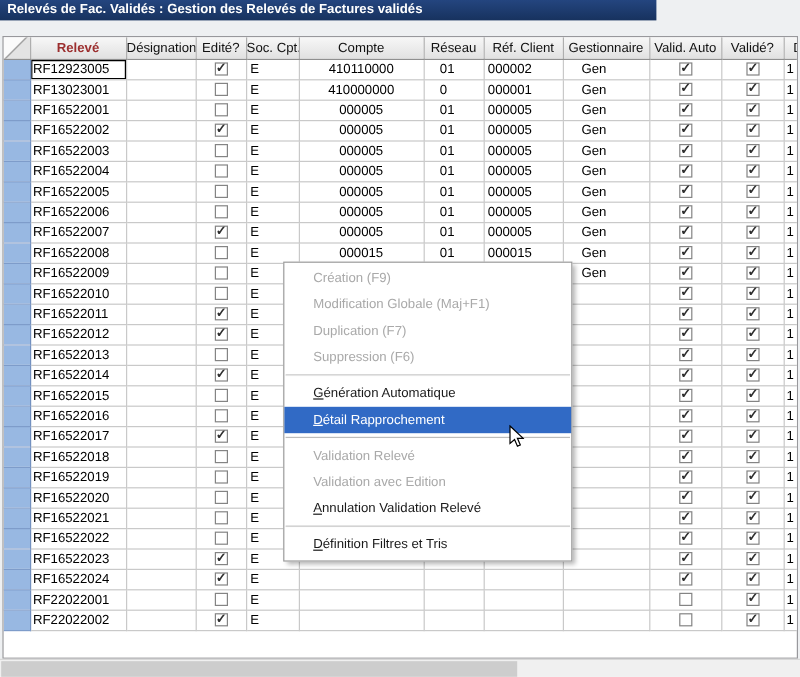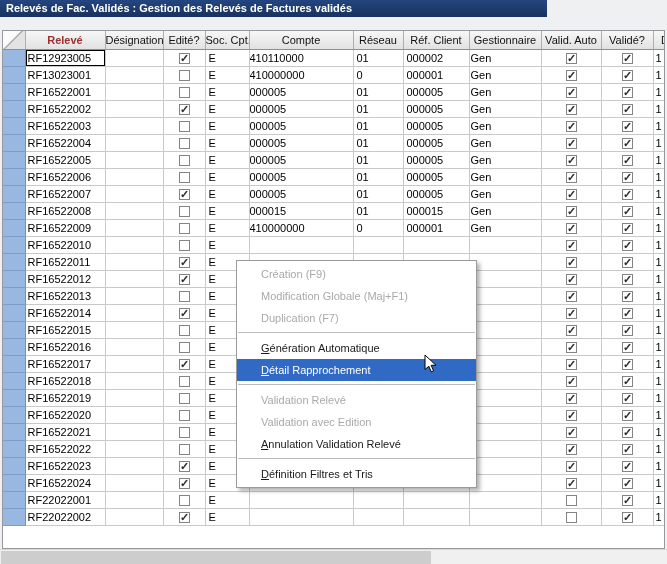--- a/index.html
+++ b/index.html
@@ -31,43 +31,42 @@
     border-right:1px solid #aeaeae; border-bottom:1px solid #8f8f8f;
   }
   th.sorted { color:var(--sorted-header-text,#9c2f2f); font-weight:bold; }
   th.corner {
     background:linear-gradient(135deg,#fbfbfb 44%,#9a9a9a 48%,#e3e3e3 52%);
   }
   td { border-right:1px solid #c9c9c9; border-bottom:1px solid #c9c9c9; background:#fff; }
   td.sel { background:var(--selector-blue,#98b8e2); border-right:1px solid #7290bf; border-bottom:1px solid #7e9cca; }
   td.col-releve { padding-left:2px; }
   td.col-soc { padding-left:3px; }
-  td.col-compte { }
-  td.col-reseau { padding-left:3px; }
+  td.col-compte { text-align:center; }
+  td.col-reseau { padding-left:13px; }
   td.col-ref_client { padding-left:3px; }
-  td.col-gestionnaire { padding-left:1px; }
+  td.col-gestionnaire { padding-left:15px; }
   td.col-da { padding-left:2px; }
   td.col-edite, td.col-valid_auto, td.col-valide { text-align:center; }
   td.focus { box-shadow:inset 0 0 0 1px #000; }
 
   .cb {
     display:inline-block; width:11px; height:11px; border:1px solid #848484;
     background:#fff; vertical-align:middle; position:relative; margin-top:-1px;
   }
   .cb.on::after {
     content:"✓"; position:absolute; left:-1px; top:-2px; width:12px;
     text-align:center; font-size:11px; line-height:12px; color:#2e2e2e; font-weight:bold;
   }
 
   
   .context-menu {
     position:absolute; left:236px; top:218px; width:241px; z-index:5;
     background:#fff; border:1px solid #9b9b9b; padding:2px 0;
     box-shadow:3px 3px 4px rgba(0,0,0,0.3);
-    margin-top:42px;
   }
   .mi { height:22px; line-height:22px; padding:0 8px 0 24px; color:#1a1a1a; white-space:nowrap; }
   .mi.disabled { color:#a9a9a9; }
   .mi.highlighted { background:var(--menu-highlight,#316ac5); color:#fff; }
   .sep { height:0; margin:3px 1px; border-top:1px solid #bcbcbc; border-bottom:1px solid #fdfdfd; }
 
   
   .cursor { position:absolute; left:424px; top:354px; z-index:9; }
 
   
@@ -510,20 +509,21 @@
           <td class="col-da">1</td>
         </tr>
       </tbody>
   </table>
 </div>
 
 <div class="context-menu" id="context-menu">
     <div class="mi disabled">Création (F9)</div>
     <div class="mi disabled">Modification Globale (Maj+F1)</div>
     <div class="mi disabled">Duplication (F7)</div>
+    <div class="mi disabled">Suppression (F6)</div>
     <div class="sep"></div>
     <div class="mi normal"><u>G</u>énération Automatique</div>
     <div class="mi highlighted"><u>D</u>étail Rapprochement</div>
     <div class="sep"></div>
     <div class="mi disabled">Validation Relevé</div>
     <div class="mi disabled">Validation avec Edition</div>
     <div class="mi normal"><u>A</u>nnulation Validation Relevé</div>
     <div class="sep"></div>
     <div class="mi normal"><u>D</u>éfinition Filtres et Tris</div>
   </div>

